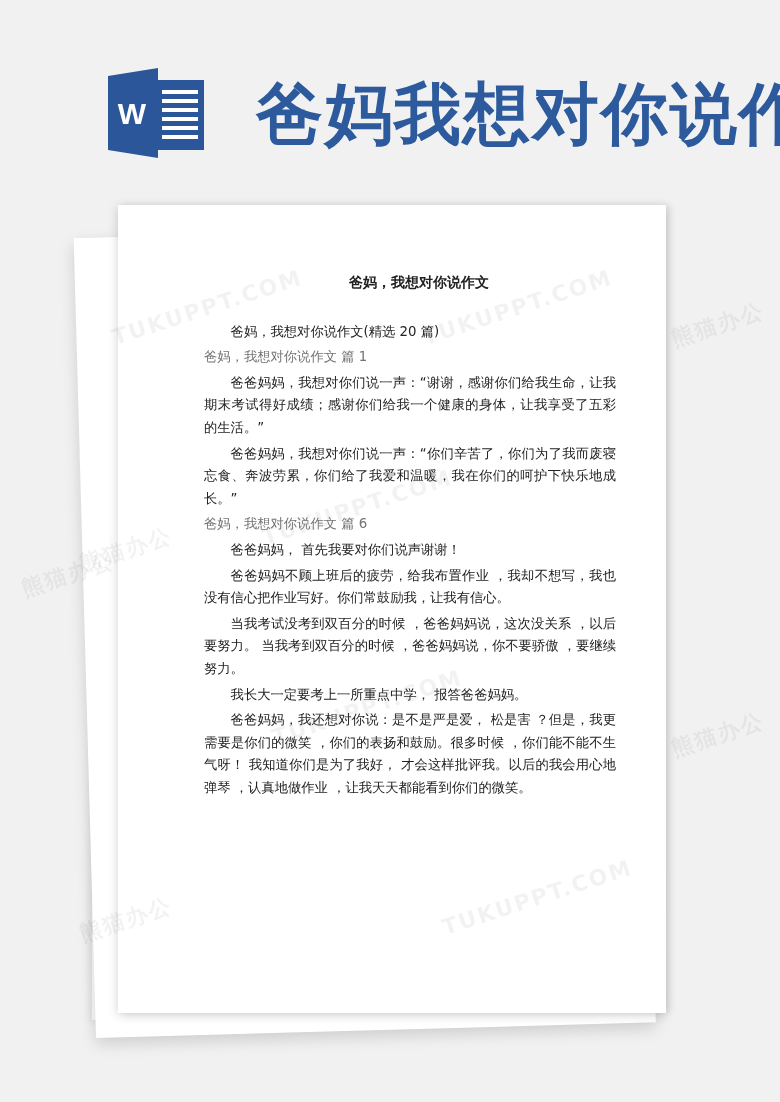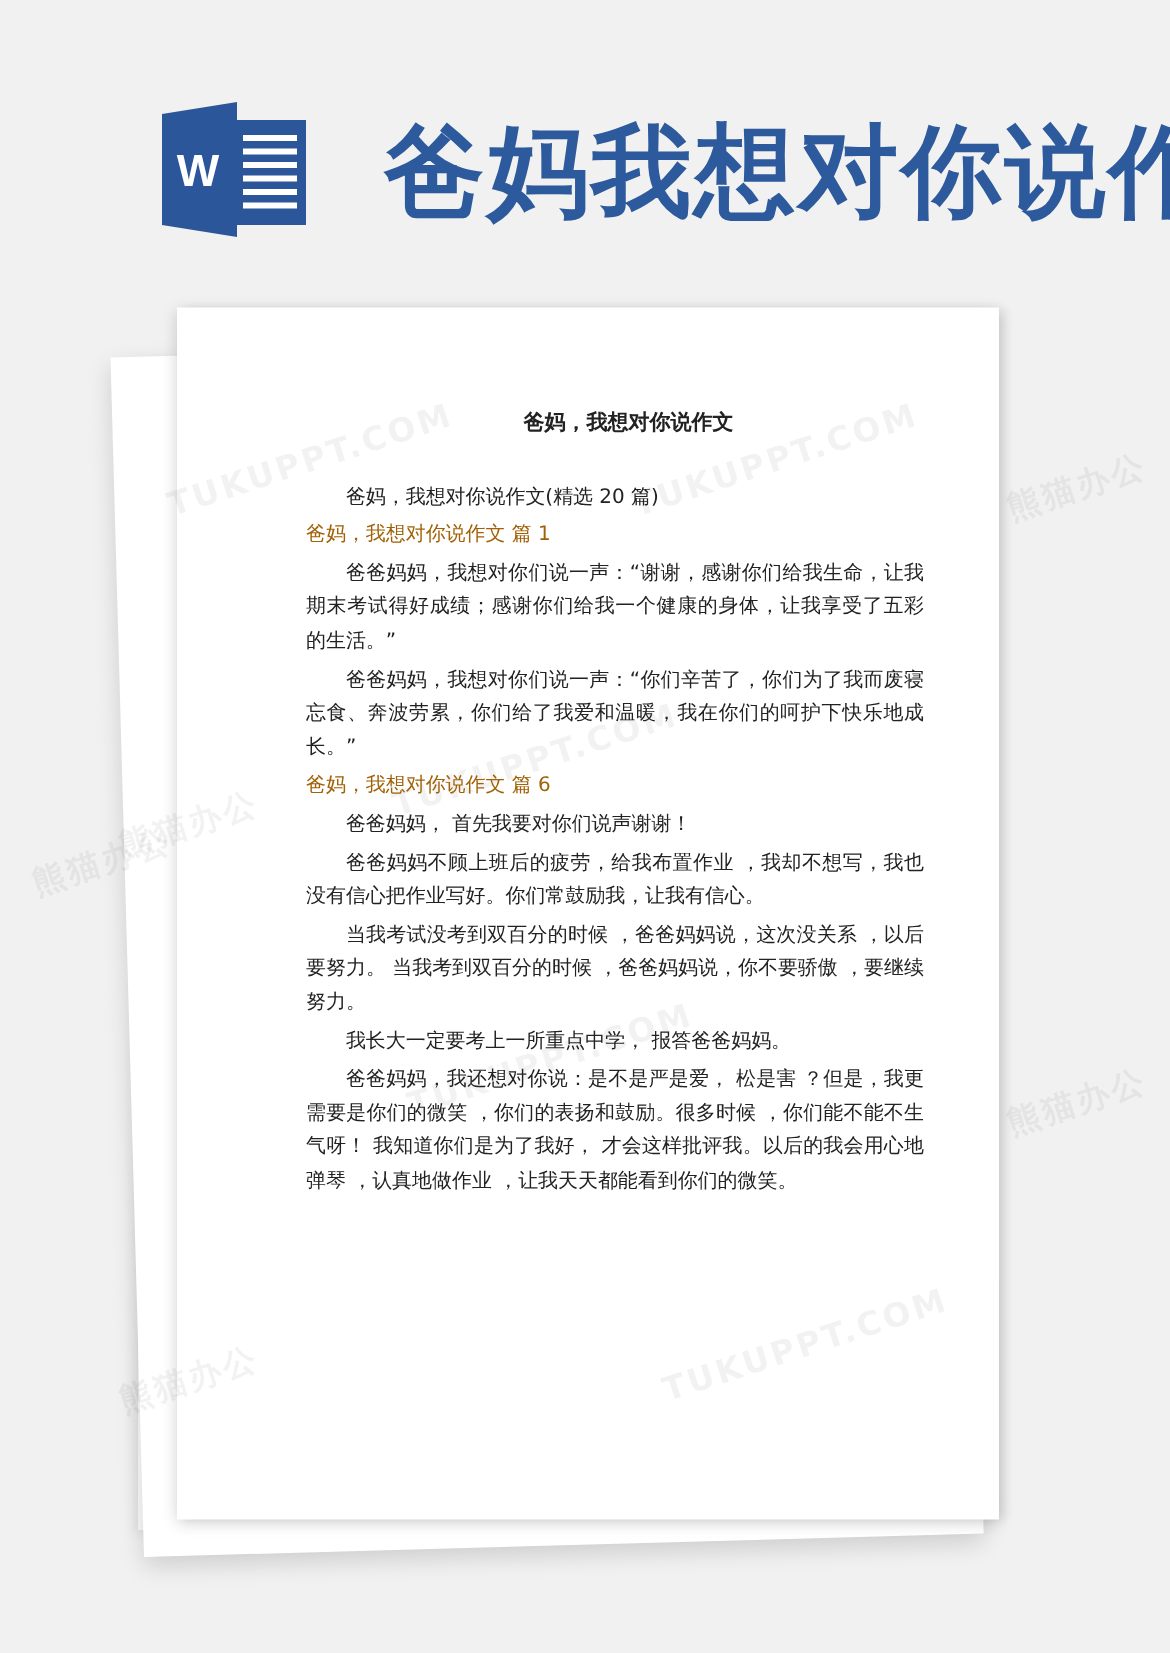--- a/index.html
+++ b/index.html
@@ -40,21 +40,21 @@
   }
   .content {
     position: absolute; left: 86px; top: 66px; width: 412px;
     font-size: 13.3px; color: #222; line-height: 22.6px;
   }
   .doc-title {
     text-align: center; font-weight: bold; font-size: 14px;
     margin-left: 0; margin-bottom: 27px; padding-left: 18px;
   }
   .p { text-indent: 2em; margin: 0 0 3px 0; text-align: justify; }
-  .h { font-weight: normal; margin: 0 0 3px 0; color: #a16207; }
+  .h { font-weight: normal; margin: 0 0 3px 0; color: #737373; }
   .watermark {
     position: absolute; font-size: 22px; font-weight: bold; color: rgba(0,0,0,0.05);
     transform: rotate(-18deg); white-space: nowrap; pointer-events: none;
     letter-spacing: 2px;
   }
 </style>
 </head>
 <body>
 
 <div class="banner">

